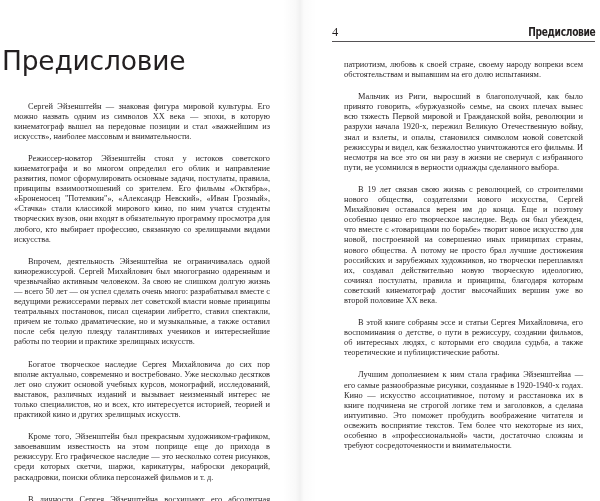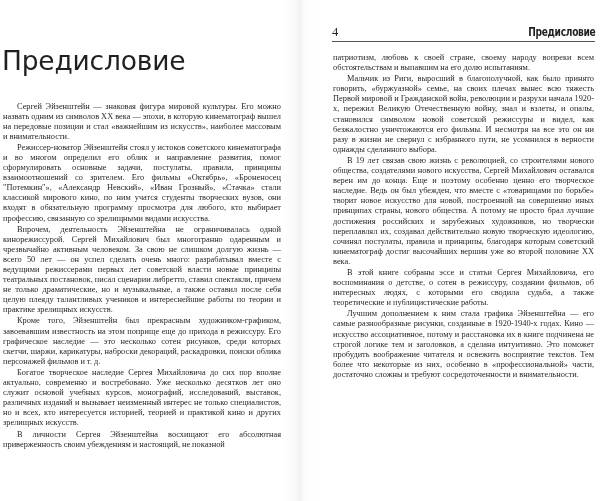--- a/index.html
+++ b/index.html
@@ -96,21 +96,21 @@
     top: 41px;
     border-top: 1px solid #555255;
     height: 0;
   }
   .right-body {
     margin-top: 5px;
   }
 
   
   .body-col p {
-    margin: 1px;
+    margin: 12px;
     font-size: 8.35px;
     line-height: 10.1px;
     text-align: justify;
     text-indent: 14px;
     hyphens: manual;
     word-spacing: -0.1px;
     color: #2a2628;
     font-family: Liberation Serif, serif;
   }
   .body-col p.noindent { text-indent: 0; }
@@ -129,36 +129,36 @@
 
 <div class="spread">
 
   <div class="page page-left">
     <h1 class="chapter-title">Предисловие</h1>
 
     <div class="body-col left-body">
       <p>Сергей Эйзенштейн — знаковая фигура мировой культуры. Его можно назвать одним из символов XX века — эпохи, в которую кинематограф вышел на передовые позиции и стал «важнейшим из искусств», наиболее массовым и внимательности.</p>
       <p>Режиссер-новатор Эйзенштейн стоял у истоков советского кинематографа и во многом определил его облик и направление развития, помог сформулировать основные задачи, постулаты, правила, принципы взаимоотношений со зрителем. Его фильмы «Октябрь», «Броненосец "Потемкин"», «Александр Невский», «Иван Грозный», «Стачка» стали классикой мирового кино, по ним учатся студенты творческих вузов, они входят в обязательную программу просмотра для любого, кто выбирает профессию, связанную со зрелищными видами искусства.</p>
       <p>Впрочем, деятельность Эйзенштейна не ограничивалась одной кинорежиссурой. Сергей Михайлович был многогранно одаренным и чрезвычайно активным человеком. За свою не слишком долгую жизнь — всего 50 лет — он успел сделать очень много: разрабатывал вместе с ведущими режиссерами первых лет советской власти новые принципы театральных постановок, писал сценарии либретто, ставил спектакли, причем не только драматические, но и музыкальные, а также оставил после себя целую плеяду талантливых учеников и интереснейшие работы по теории и практике зрелищных искусств.</p>
+      <p>Богатое творческое наследие Сергея Михайловича до сих пор вполне актуально, современно и востребовано. Уже несколько десятков лет оно служит основой учебных курсов, монографий, исследований, выставок, различных изданий и вызывает неизменный интерес не только специалистов, но и всех, кто интересуется историей, теорией и практикой кино и других зрелищных искусств.</p>
       <p>Кроме того, Эйзенштейн был прекрасным художником-графиком, завоевавшим известность на этом поприще еще до прихода в режиссуру. Его графическое наследие — это несколько сотен рисунков, среди которых скетчи, шаржи, карикатуры, наброски декораций, раскадровки, поиски облика персонажей фильмов и т. д.</p>
-      <p>Богатое творческое наследие Сергея Михайловича до сих пор вполне актуально, современно и востребовано. Уже несколько десятков лет оно служит основой учебных курсов, монографий, исследований, выставок, различных изданий и вызывает неизменный интерес не только специалистов, но и всех, кто интересуется историей, теорией и практикой кино и других зрелищных искусств.</p>
       <p>В личности Сергея Эйзенштейна восхищают его абсолютная приверженность своим убеждениям и настоящий, не показной</p>
     </div>
   </div>
 
   <div class="page page-right">
     <div class="running-head">
       <span class="folio">4</span>
       <span class="running-title">Предисловие</span>
       <div class="head-rule"></div>
     </div>
 
     <div class="body-col right-body">
       <p class="noindent">патриотизм, любовь к своей стране, своему народу вопреки всем обстоятельствам и выпавшим на его долю испытаниям.</p>
       <p>Мальчик из Риги, выросший в благополучной, как было принято говорить, «буржуазной» семье, на своих плечах вынес всю тяжесть Первой мировой и Гражданской войн, революции и разрухи начала 1920-х, пережил Великую Отечественную войну, знал и взлеты, и опалы, становился символом новой советской режиссуры и видел, как безжалостно уничтожаются его фильмы. И несмотря на все это он ни разу в жизни не свернул с избранного пути, не усомнился в верности однажды сделанного выбора.</p>
       <p>В 19 лет связав свою жизнь с революцией, со строителями нового общества, создателями нового искусства, Сергей Михайлович оставался верен им до конца. Еще и поэтому особенно ценно его творческое наследие. Ведь он был убежден, что вместе с «товарищами по борьбе» творит новое искусство для новой, построенной на совершенно иных принципах страны, нового общества. А потому не просто брал лучшие достижения российских и зарубежных художников, но творчески переплавлял их, создавал действительно новую творческую идеологию, сочинял постулаты, правила и принципы, благодаря которым советский кинематограф достиг высочайших вершин уже во второй половине XX века.</p>
-      <p>В этой книге собраны эссе и статьи Сергея Михайловича, его воспоминания о детстве, о сотен в режиссуру, создании фильмов, об интересных людях, с которыми его сводила судьба, а также теоретические и публицистические работы.</p>
+      <p>В этой книге собраны эссе и статьи Сергея Михайловича, его воспоминания о детстве, о пути в режиссуру, создании фильмов, об интересных людях, с которыми его сводила судьба, а также теоретические и публицистические работы.</p>
       <p>Лучшим дополнением к ним стала графика Эйзенштейна — его самые разнообразные рисунки, созданные в 1920-1940-х годах. Кино — искусство ассоциативное, потому и расстановка их в книге подчинена не строгой логике тем и заголовков, а сделана интуитивно. Это поможет пробудить воображение читателя и освежить восприятие текстов. Тем более что некоторые из них, особенно в «профессиональной» части, достаточно сложны и требуют сосредоточенности и внимательности.</p>
     </div>
   </div>
 
   <div class="gutter"></div>
 </div>
 
 </body></html>

